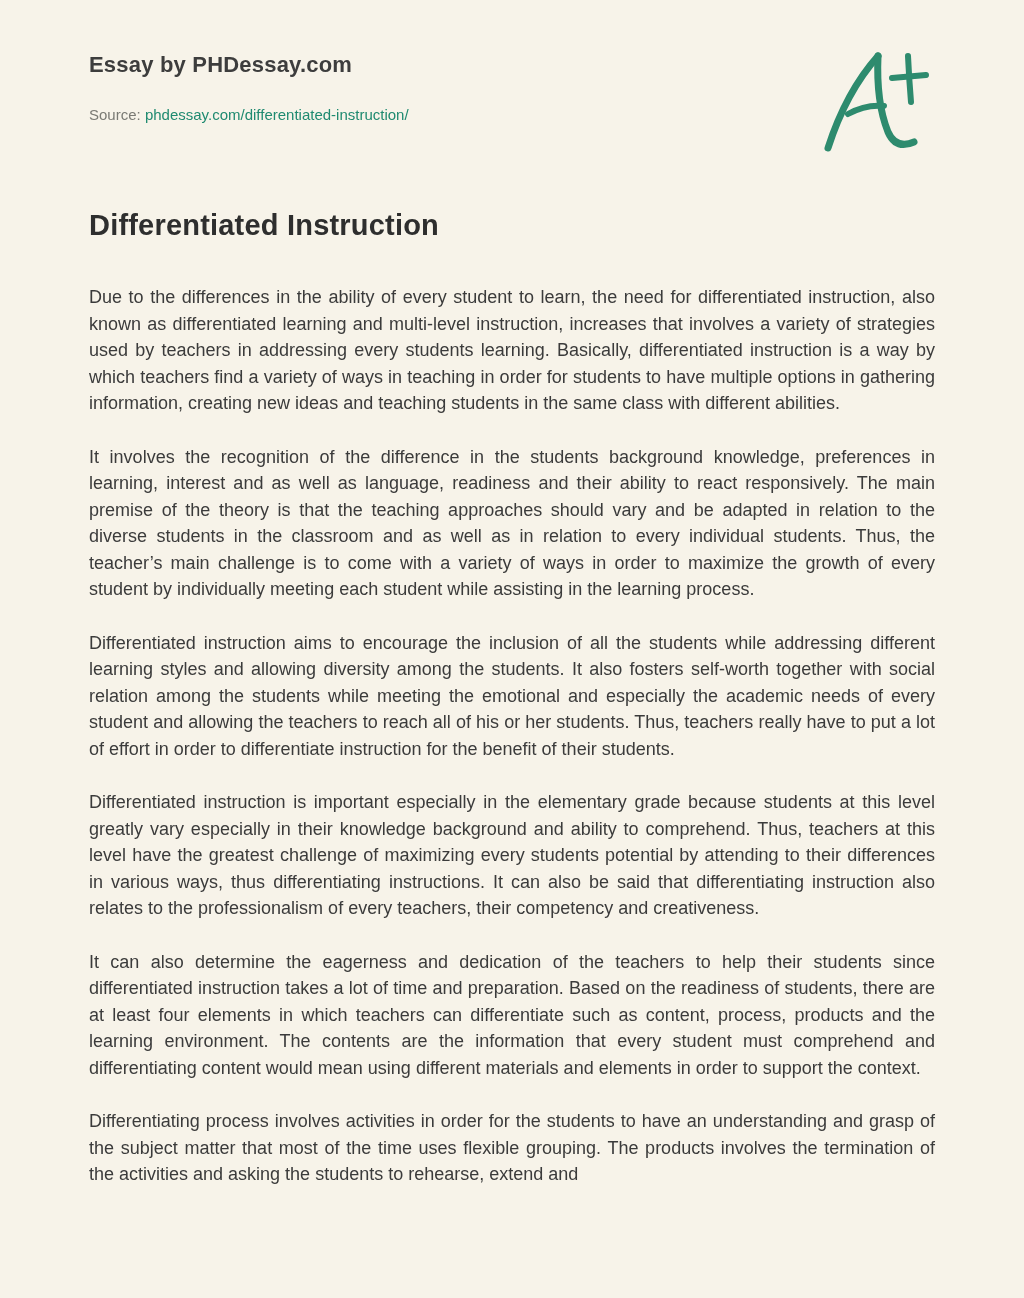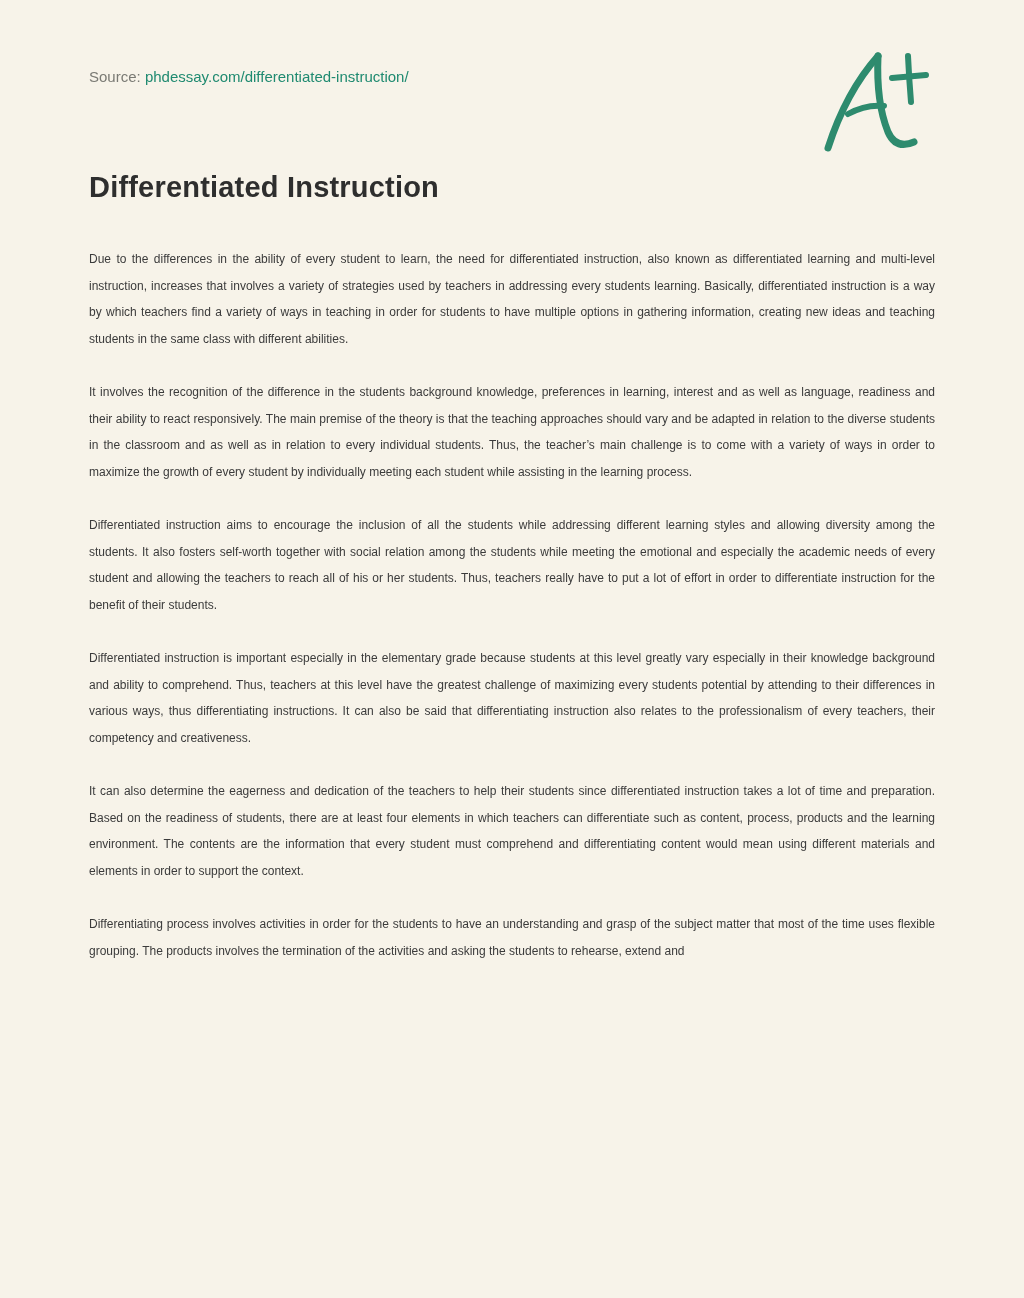--- a/index.html
+++ b/index.html
@@ -18,21 +18,21 @@
     height: 1298px;
     padding: 52px 89px 0 89px;
   }
   .byline {
     font-size: 22px;
     font-weight: 700;
     color: #3d3d3d;
     letter-spacing: 0.2px;
   }
   .source-line {
-    margin-top: 16px;
+    margin-top: 28px;
     font-size: 15px;
     color: #7a7a74;
   }
   .source-line a {
     color: #1f8a70;
     text-decoration: none;
     font-weight: 500;
   }
   .logo {
     position: absolute;
@@ -46,32 +46,33 @@
     font-size: 29px;
     font-weight: 700;
     color: #2e2e2e;
     letter-spacing: 0.2px;
   }
   .content {
     margin-top: 42px;
   }
   .content p {
     margin: 0 0 27px 0;
-    font-size: 12px;
+    font-size: 18px;
     line-height: 26.5px;
     text-align: justify;
     color: #3b3b3b;
   }
 </style>
 </head>
 <body>
 
 <div class="page">
 
   <div class="header">
+    <div class="byline">Essay by PHDessay.com</div>
     <div class="source-line">
       <span>Source:</span>
       <a href="#">phdessay.com/differentiated-instruction/</a>
     </div>
     <div class="logo">
       <svg width="112" height="118" viewBox="0 0 112 118" fill="none" xmlns="http://www.w3.org/2000/svg">
 
         <path d="M8 104 Q26 48 58 12" stroke="#2e8b6e" stroke-width="7" stroke-linecap="round" fill="none"></path>
         <path d="M58 12 Q56 58 68 88 Q76 106 94 98" stroke="#2e8b6e" stroke-width="7" stroke-linecap="round" fill="none"></path>
         <path d="M28 70 Q46 60 64 62" stroke="#2e8b6e" stroke-width="6" stroke-linecap="round" fill="none"></path>

